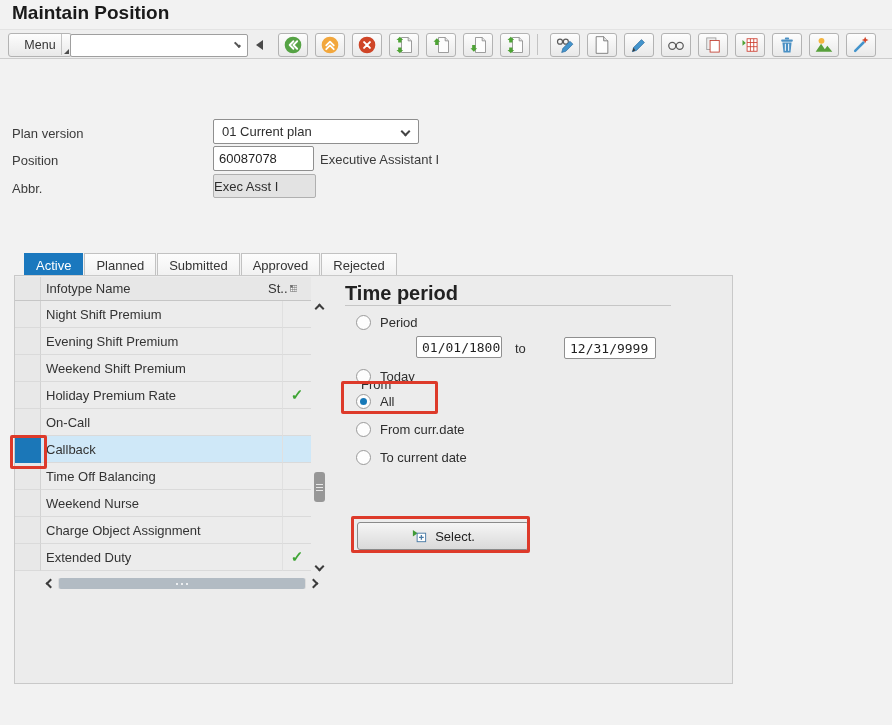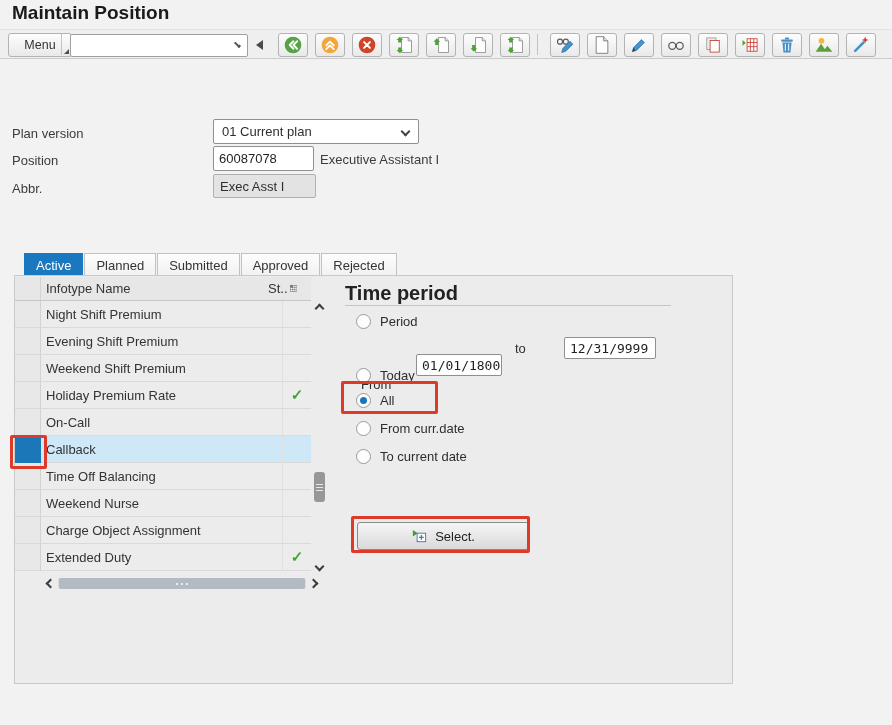--- a/index.html
+++ b/index.html
@@ -23,21 +23,21 @@
   .cmd .chev { margin:0 8px 2px 0; border-color:#555; }
   .collapse-tri { position:absolute; left:256px; top:10px; width:0; height:0; border-top:5px solid transparent; border-bottom:5px solid transparent; border-right:7px solid #4a4a4a; }
   .icon-btn { width:30px; }
 
   
   .f-label { position:absolute; left:12px; color:#3b3b3b; }
   .dropdown { position:absolute; left:213px; top:119px; width:206px; height:25px; background:#fff; border:1px solid #8f8f8f; border-radius:2px; display:flex; align-items:center; }
   .dropdown span { margin-left:8px; }
   .dropdown .chev { position:absolute; right:9px; top:8px; border-color:#444; }
   .tinput { position:absolute; background:#fff; border:1px solid #8f8f8f; border-radius:2px; padding-left:5px; font-size:13px; font-family:"Liberation Sans",sans-serif; color:#1f1f1f; }
-  .ro-field { position:absolute; left:213px; top:174px; width:103px; height:24px; background:#e3e3e3; border:1px solid #b0b0b0; border-radius:2px; display:flex; align-items:center; padding-left:6px; color:#2e2e2e; }
+  .ro-field { position:absolute; left:213px; top:174px; width:103px; height:24px; background:#e3e3e3; border:1px solid #b0b0b0; border-radius:2px; display:flex; align-items:center; color:#2e2e2e; }
   .desc-text { position:absolute; left:320px; top:152px; color:#3b3b3b; }
 
   
   .tabs { position:absolute; left:24px; top:253px; display:flex; gap:1px; }
   .tab { height:23px; padding:0 11px; display:flex; align-items:center; background:linear-gradient(#fdfdfd,#f1f1f1); border:1px solid #c2c2c2; border-bottom:none; color:#343434; cursor:default; }
   .tab.active { background:#1a78be; color:#fff; border-color:#1a78be; }
 
   
   .content-box { position:absolute; left:14px; top:275px; width:719px; height:409px; background:#ececec; border:1px solid #c9c9c9; }
 
@@ -61,21 +61,21 @@
   .vthumb i { display:block; width:7px; height:1px; background:#e8e8e8; }
   .hscroll { position:absolute; left:26px; top:301px; width:282px; height:13px; display:flex; align-items:center; }
   .hscroll .chev { border-color:#3c3c3c; flex:none; margin:0 4px 0 6px; }
   .htrack { flex:1; height:11px; background:#dcdcdc; border-radius:2px; position:relative; }
   .hthumb { position:absolute; left:1px; top:0; width:99%; height:11px; background:#b2bbc3; border-radius:2px; display:flex; align-items:center; justify-content:center; gap:3px; }
   .hthumb i { display:block; width:2px; height:2px; border-radius:50%; background:#fff; }
 
   
   .tp-title { position:absolute; left:330px; top:6px; font-size:20px; font-weight:bold; color:#222; }
   .tp-rule { position:absolute; left:330px; top:29px; width:326px; height:1px; background:#c6c6c6; }
-  .radio-row { position:absolute; left:341px; display:flex; align-items:flex-start; gap:9px; height:16px; color:#2e2e2e; }
+  .radio-row { position:absolute; left:341px; display:flex; align-items:center; gap:9px; height:16px; color:#2e2e2e; }
   .radio { width:15px; height:15px; border-radius:50%; background:#fdfdfd; border:1px solid #9a9a9a; position:relative; flex:none; }
   .radio.checked::after { content:''; position:absolute; left:3px; top:3px; width:7px; height:7px; border-radius:50%; background:#1779b8; }
   .tp-from-label { position:absolute; left:346px; top:65px; color:#2e2e2e;margin-top:36px; }
   .tp-to-label { position:absolute; left:500px; top:65px; color:#2e2e2e; }
   .date-input { height:22px; font-family:"DejaVu Sans Mono", monospace; font-size:13px; }
   .select-btn { position:absolute; left:342px; top:246px; width:172px; height:28px; background:linear-gradient(#f5f5f5,#dadada); border:1px solid #8a8a8a; border-radius:3px; display:flex; align-items:center; justify-content:center; gap:7px; color:#222; cursor:default; }
 
   
   .ann { position:absolute; border:3px solid #dd3a2a; border-radius:2px; pointer-events:none; }
   .ann1 { left:10px; top:435px; width:37px; height:34px; }
@@ -340,21 +340,21 @@
 
     <div class="tp-title">Time period</div>
     <div class="tp-rule"></div>
 
     <div class="radio-row" style="top:38px">
       <span class="radio"></span>
       <span>Period</span>
     </div>
 
     <div class="tp-from-label">From</div>
-    <input class="tinput date-input" style="left: 401px; top: 78px; width: 86px;" value="01/01/1800">
+    <input class="tinput date-input" style="left: 401px; top: 60px; width: 86px;" value="01/01/1800">
     <div class="tp-to-label">to</div>
     <input class="tinput date-input" style="left: 549px; top: 61px; width: 92px;" value="12/31/9999">
 
     <div class="radio-row" style="top:92px">
       <span class="radio"></span>
       <span>Today</span>
     </div>
     <div class="radio-row" style="top:117px">
       <span class="radio checked"></span>
       <span>All</span>

